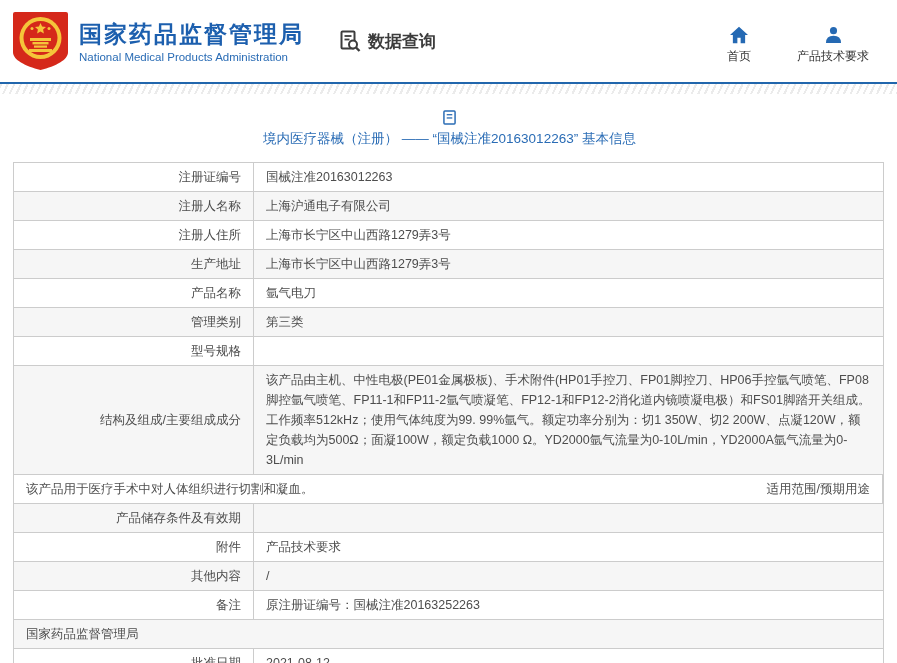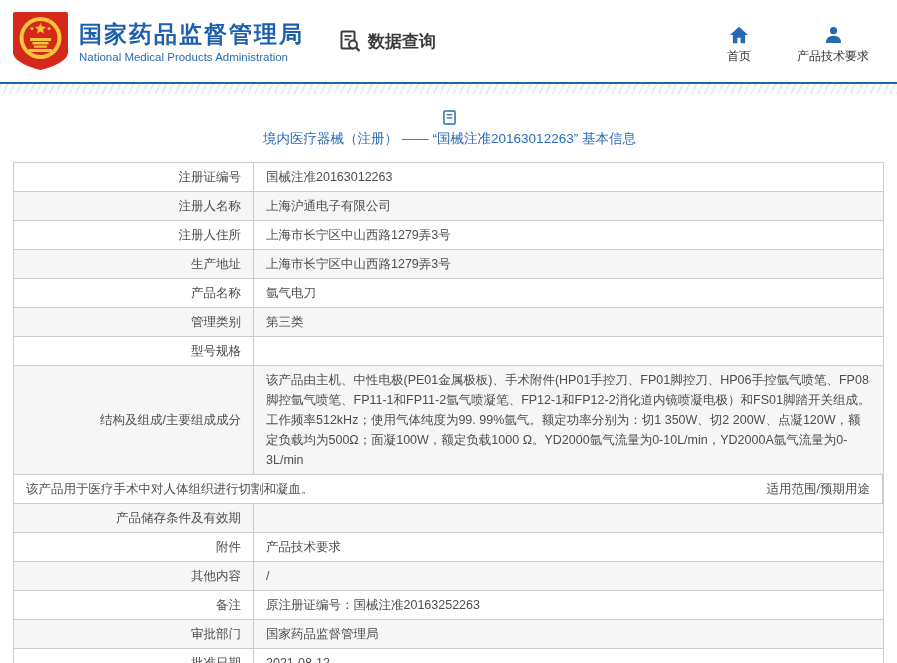--- a/index.html
+++ b/index.html
@@ -189,21 +189,20 @@
   </div>
   <div class="row">
     <div class="cell label">其他内容</div>
     <div class="cell value">/</div>
   </div>
   <div class="row">
     <div class="cell label">备注</div>
     <div class="cell value">原注册证编号：国械注准20163252263</div>
   </div>
   <div class="row">
-    <div class="cell label">审批部门</div>
     <div class="cell value">国家药品监督管理局</div>
   </div>
   <div class="row">
     <div class="cell label">批准日期</div>
     <div class="cell value">2021-08-12</div>
   </div>
   <div class="row">
     <div class="cell label">有效期至</div>
     <div class="cell value">2026-08-11</div>
   </div>

